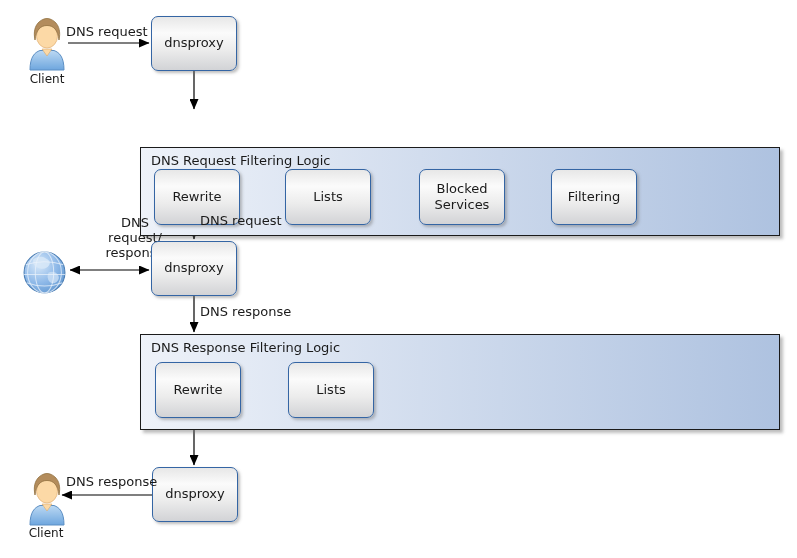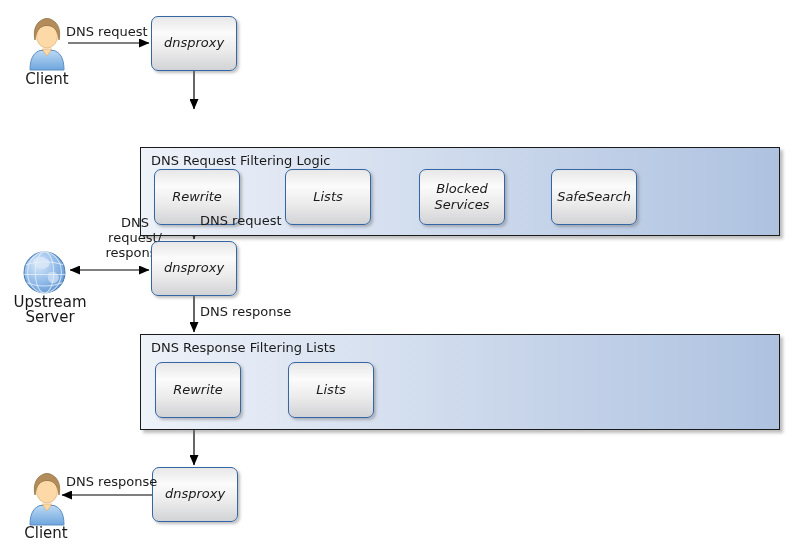--- a/index.html
+++ b/index.html
@@ -16,21 +16,21 @@
   .edges{position:absolute;left:0;top:0;width:797px;height:558px;pointer-events:none;}
 
   .node{
     position:absolute;
     box-sizing:border-box;
     border:1.6px solid var(--node-border);
     border-radius:7px;
     background:linear-gradient(180deg,#e7e7e7 0%,#fbfbfb 30%,#ececec 62%,#d2d3d6 100%);
     box-shadow:2px 2px 3px rgba(110,110,110,0.45);
     display:flex;align-items:center;justify-content:center;
-    text-align:center;font-size:13px;line-height:1.25;font-style:italic;
+    text-align:center;font-size:13px;line-height:1.25;
   }
   .proxy{width:86px;height:55px;}
   .step{width:86px;height:56px;}
 
   .container-box{
     position:absolute;
     box-sizing:border-box;
     border:1.6px solid var(--container-border);
     background:linear-gradient(90deg,var(--container-fill-left) 0%,var(--container-fill-right) 100%);
     box-shadow:3px 3px 3px rgba(110,110,110,0.45);
@@ -40,21 +40,21 @@
     font-size:13px;white-space:nowrap;
   }
 
   .edge-label{
     position:absolute;font-size:13px;line-height:15px;white-space:nowrap;
   }
   .edge-label.wrap{white-space:normal;text-align:center;}
 
   .actor{position:absolute;}
   .actor-label{
-    position:absolute;font-size:15px;line-height:15px;text-align:center;
+    position:absolute;font-size:12px;line-height:15px;text-align:center;
   }
 </style>
 </head>
 <body>
 
 <div class="canvas">
 
   <svg class="edges" width="797" height="558" viewBox="0 0 797 558">
     <defs>
       <marker id="arrEnd" markerWidth="11" markerHeight="9" refX="10" refY="4.5" orient="auto" markerUnits="userSpaceOnUse">
@@ -106,21 +106,21 @@
     <div class="node step" style="left:13px;top:21px;">
         <span>Rewrite</span>
       </div>
     <div class="node step" style="left:144px;top:21px;">
         <span>Lists</span>
       </div>
     <div class="node step" style="left:278px;top:21px;">
         <span>Blocked Services</span>
       </div>
     <div class="node step" style="left:410px;top:21px;">
-        <span>SafeSearch</span>
+        <span>Filtering</span>
       </div>
   </div>
 
   <div class="edge-label" style="left:200px;top:213px;">DNS request</div>
   <div class="edge-label wrap" style="left:76px;top:215px;width:62px;margin-left:28px;">DNS request/ response</div>
 
   <div class="actor" style="left:22px;top:250px;width:45px;height:45px;">
     <svg width="45" height="45" viewBox="0 0 44 44">
       <defs>
         <radialGradient id="globe1" cx="0.35" cy="0.3" r="0.85">
@@ -134,29 +134,28 @@
       <path d="M26,22 q6,-2 9,2 q2.5,4 -1,7 q-4,3 -7,0 q-3.5,-4 -1,-9 Z" fill="#cfe2f5" opacity="0.75"></path>
       <g stroke="#eaf2fb" stroke-opacity="0.75" fill="none" stroke-width="1">
         <ellipse cx="22" cy="22" rx="9" ry="20"></ellipse>
         <ellipse cx="22" cy="22" rx="16.5" ry="20"></ellipse>
         <path d="M3.5,14.5 Q22,8.5 40.5,14.5"></path>
         <path d="M2,24 L42,24"></path>
         <path d="M4.5,32 Q22,38.5 39.5,32"></path>
       </g>
     </svg>
   </div>
-  <div class="actor-label" style="left:8px;top:295px;width:84px;">Upstream Server</div>
 
   <div class="node proxy" style="left:151px;top:241px;">
     <span>dnsproxy</span>
   </div>
   <div class="edge-label" style="left:200px;top:304px;">DNS response</div>
 
   <div class="container-box" style="left:140px;top:334px;width:640px;height:96px;">
-    <div class="container-title">DNS Response Filtering Lists</div>
+    <div class="container-title">DNS Response Filtering Logic</div>
     <div class="node step" style="left:14px;top:27px;">
         <span>Rewrite</span>
       </div>
     <div class="node step" style="left:147px;top:27px;">
         <span>Lists</span>
       </div>
   </div>
 
   <div class="node proxy" style="left:152px;top:467px;">
     <span>dnsproxy</span>

